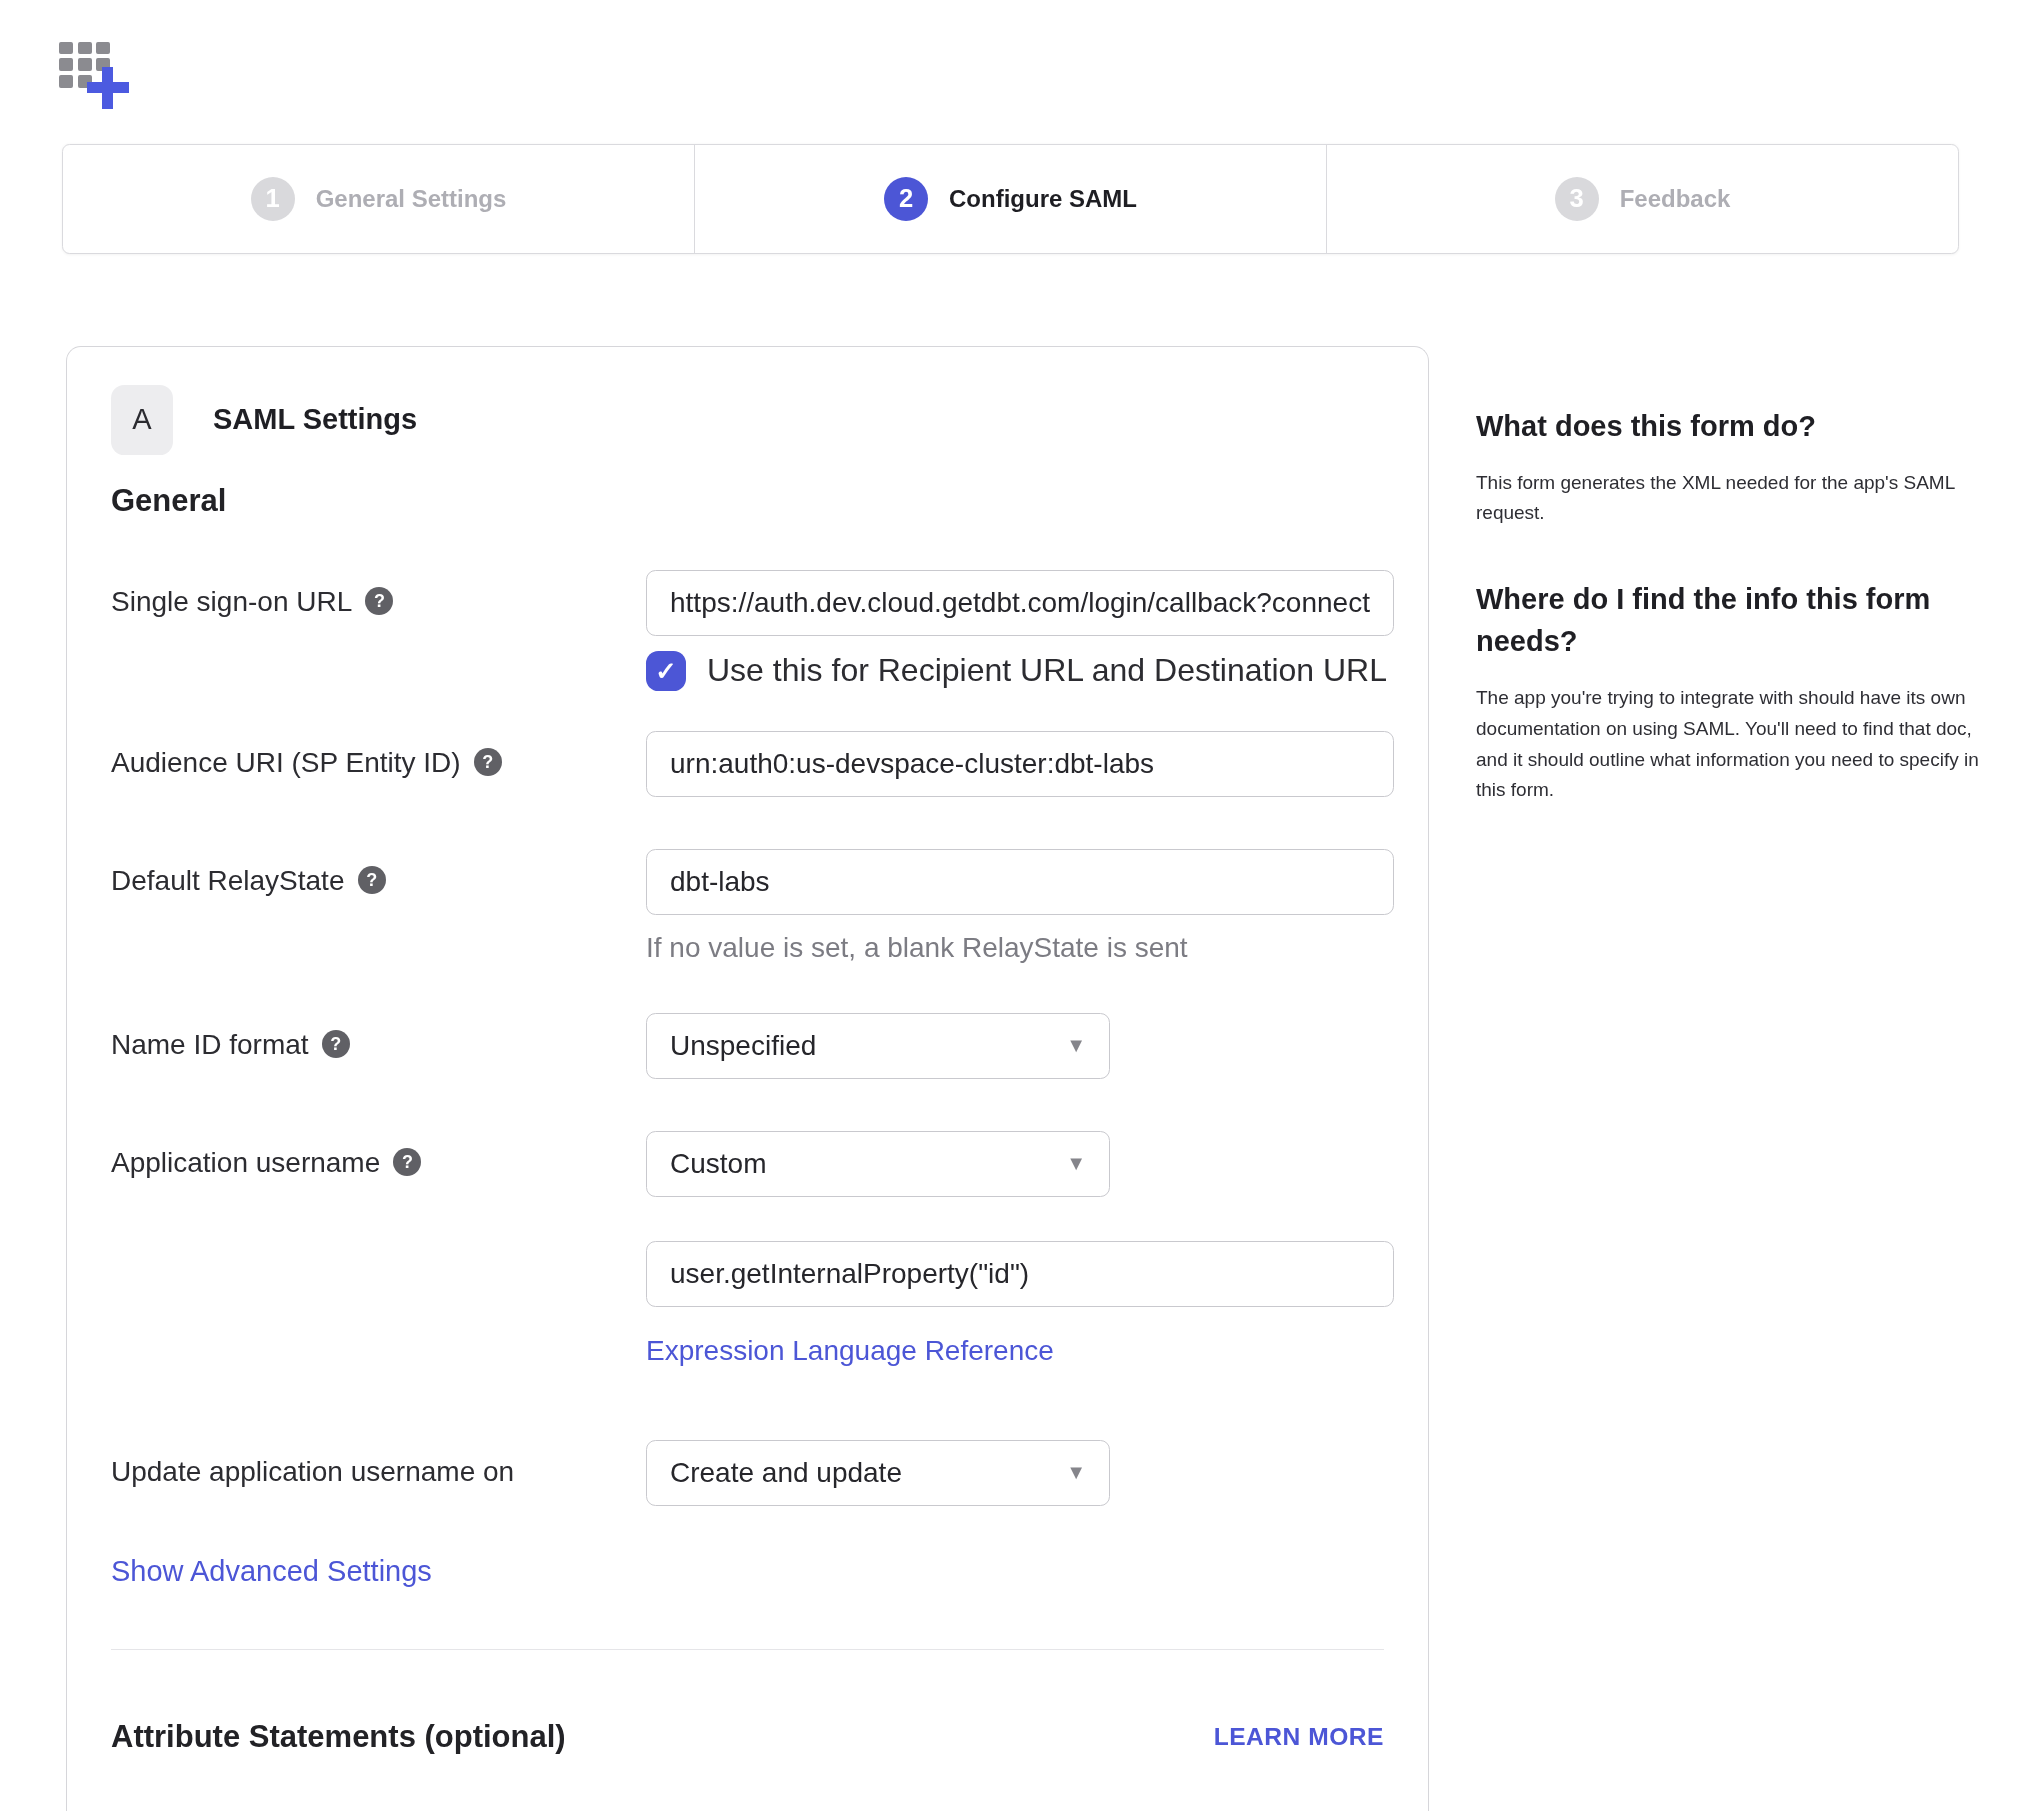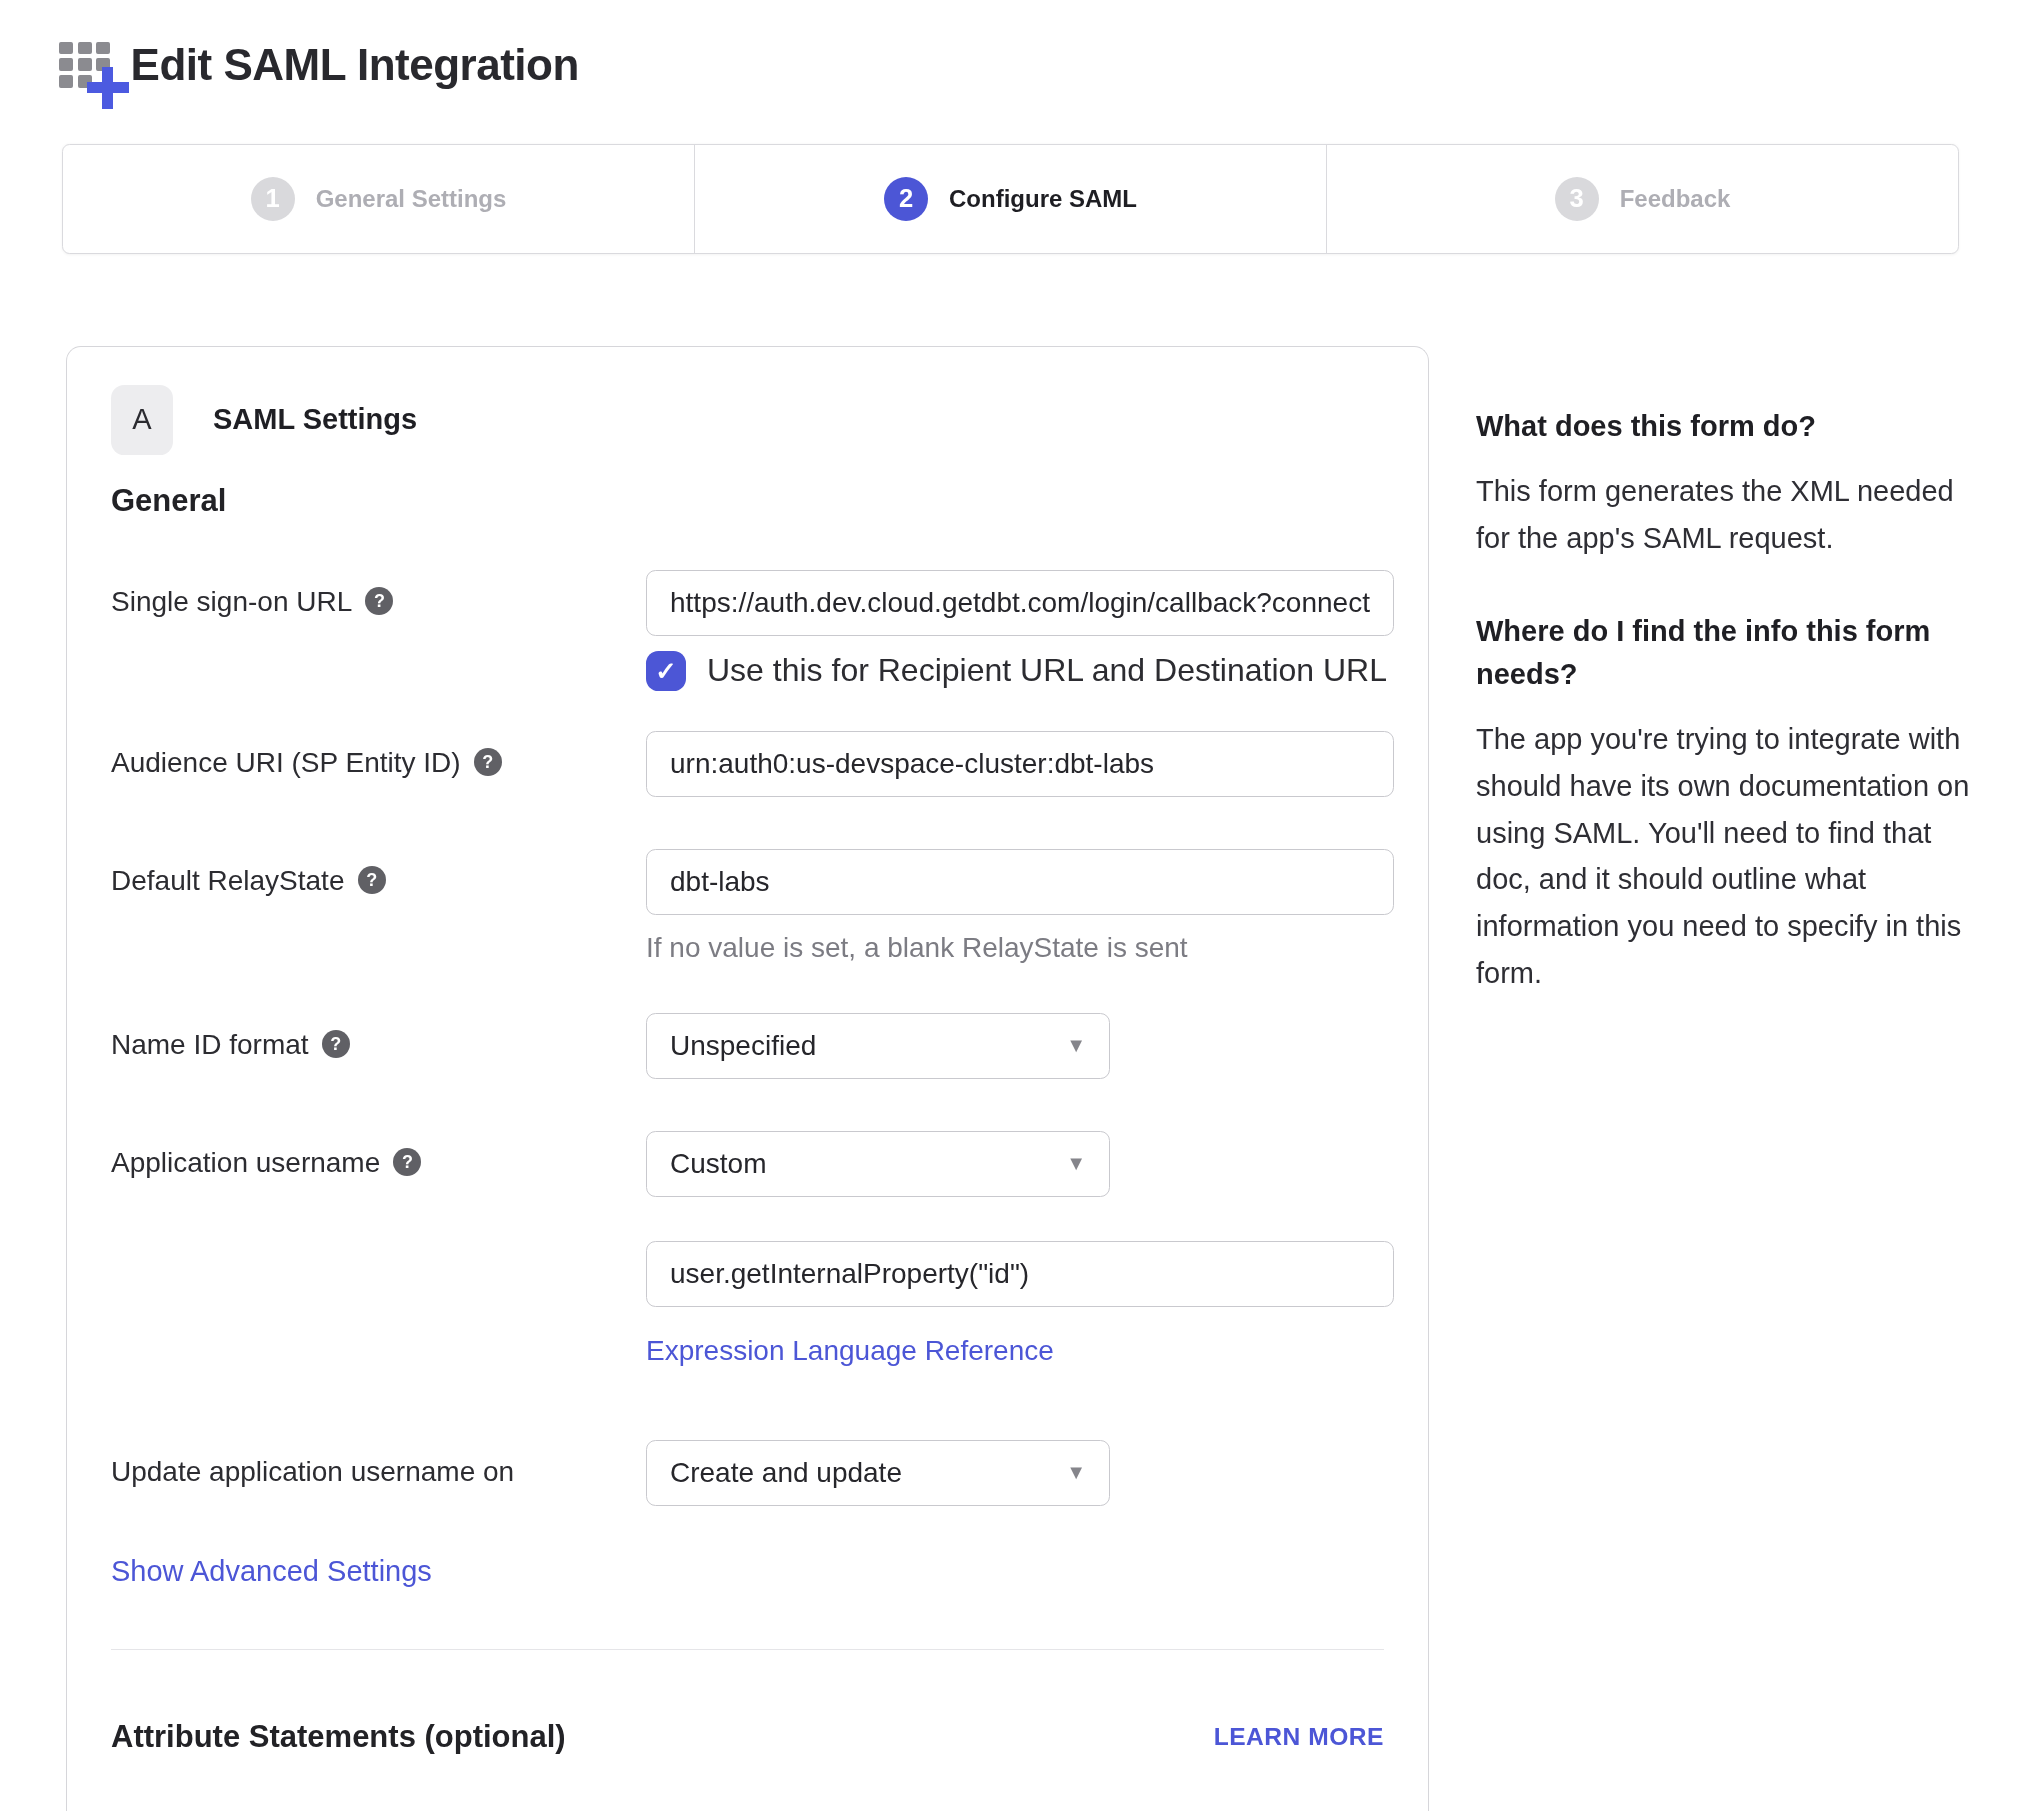--- a/index.html
+++ b/index.html
@@ -125,21 +125,21 @@
   .attr-heading { font-size: 31px; font-weight: bold; color: #222226; }
   .learn-more { font-size: 24.6px; font-weight: 600; color: #4c56d6; letter-spacing: 0.5px; text-decoration: none; cursor: pointer; }
 
   .attr-cols { display: flex; margin-top: 57px; font-size: 28px; font-weight: bold; color: #222226; }
   .attr-col-name { width: 317px; }
   .attr-col-format { width: 322px; }
 
   
   .sidebar { width: 507px; margin-left: 47px; padding-top: 59px; }
   .sidebar-heading { font-size: 29px; font-weight: bold; color: #1f1f24; line-height: 1.45; margin-bottom: 21px; }
-  .sidebar-text { font-size: 29px; color: #2e2e34; line-height: 1.62; margin-bottom: 49px; }
+  .sidebar-text { font-size: 19px; color: #2e2e34; line-height: 1.62; margin-bottom: 49px; }
 
   
   .mt-54 { margin-top: 51px; }
   .mt-42 { margin-top: 40px; }
   .mt-55 { margin-top: 52px; }
   .mt-52 { margin-top: 49px; }
   .mt-77 { margin-top: 73px; }
   .mt-46 { margin-top: 44px; }
 </style>
 </head>
@@ -156,21 +156,20 @@
         <div class="icon-sq"></div>
       <div class="icon-sq"></div>
         <div class="icon-sq"></div>
         <div class="icon-sq hidden"></div>
     </div>
     <div class="icon-plus">
         <div class="h"></div>
         <div class="v"></div>
       </div>
   </div>
-  <h1 class="page-title">Edit SAML Integration</h1>
 </div>
 
 <div class="stepper">
   <div class="step">
     <div class="step-circle">1</div>
     <div class="step-label">General Settings</div>
   </div>
   <div class="step active">
     <div class="step-circle">2</div>
     <div class="step-label">Configure SAML</div>

